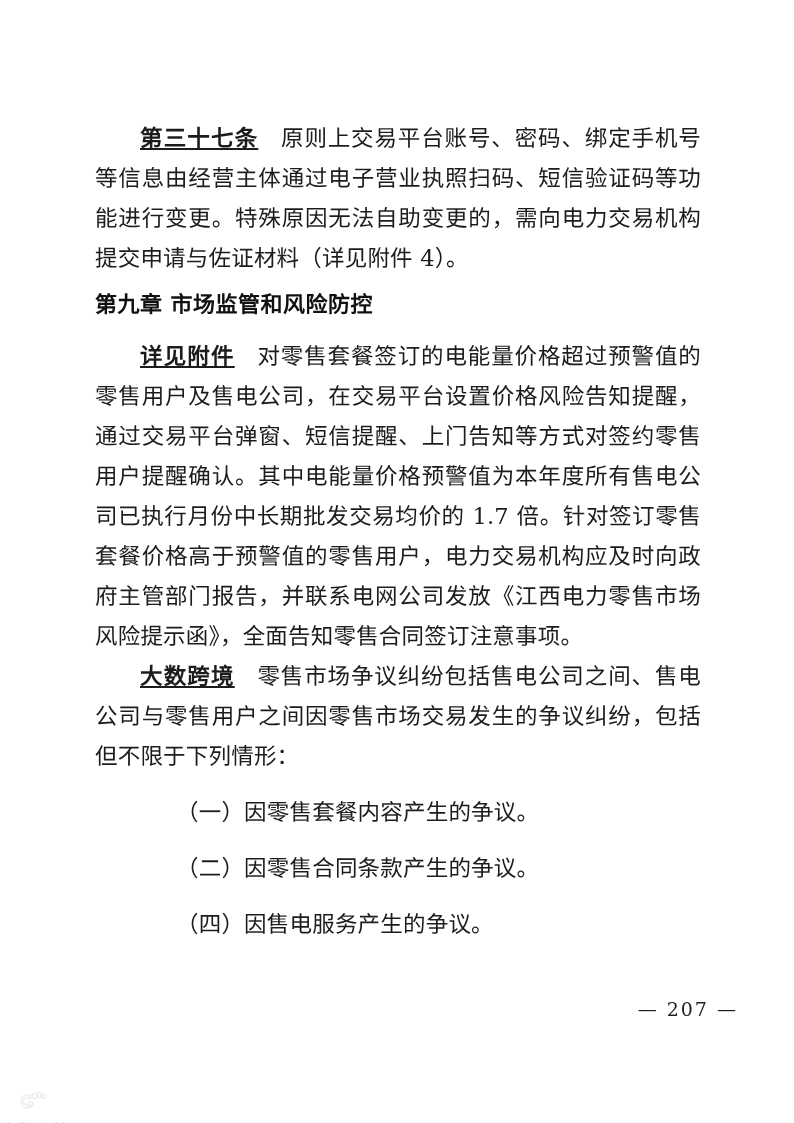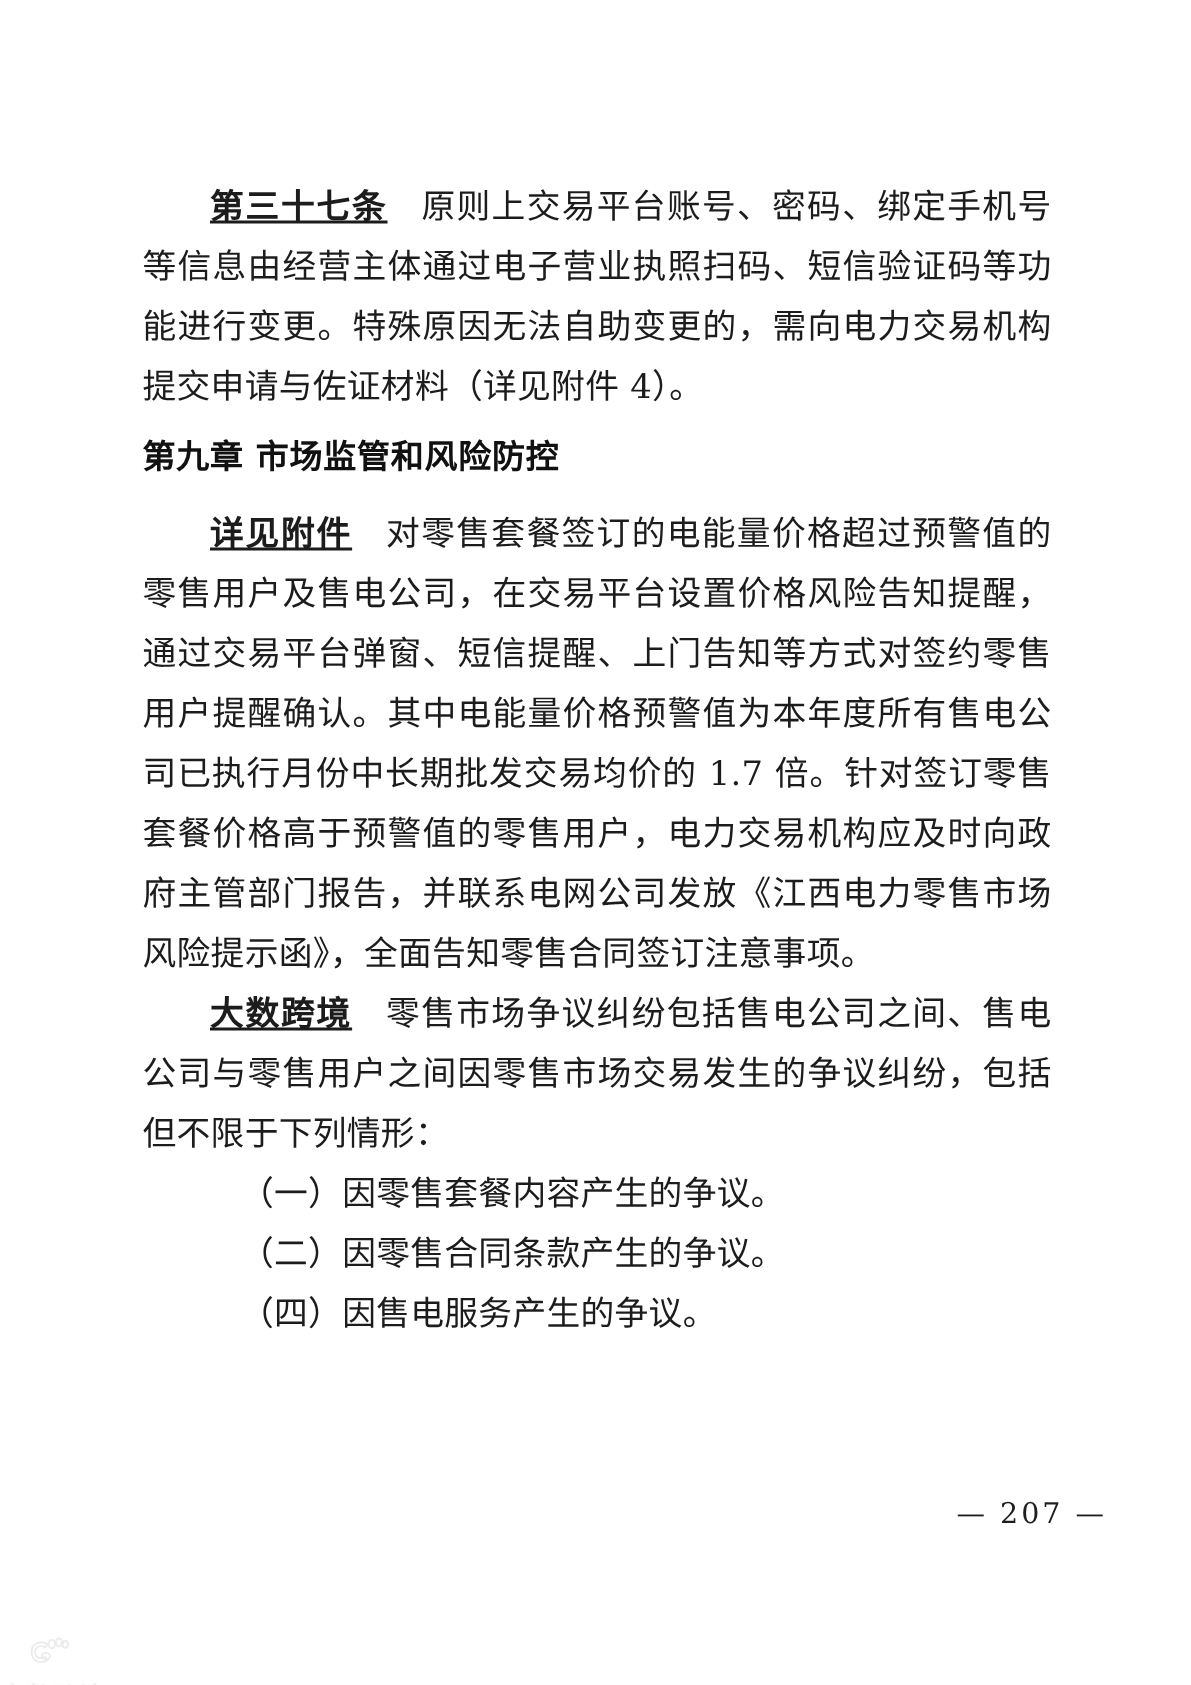--- a/index.html
+++ b/index.html
@@ -60,21 +60,21 @@
     text-align: left;
     text-indent: 0;
     letter-spacing: 0.5px;
     color: #111111;
     margin: 9px 0 9px 0;
   }
   .chapter .ch-gap { display: inline-block; width: 8px; }
 
   
   .item {
-    margin: 0;
+    margin: 16px;
     font-size: 22.5px;
     line-height: 40px;
     text-indent: 0;
     padding-left: 65px;
     text-align: left;
     letter-spacing: 0.2px;
     color: #1c1c1c;
     font-family: "DejaVu Serif", "Liberation Serif", serif;
   }
 

